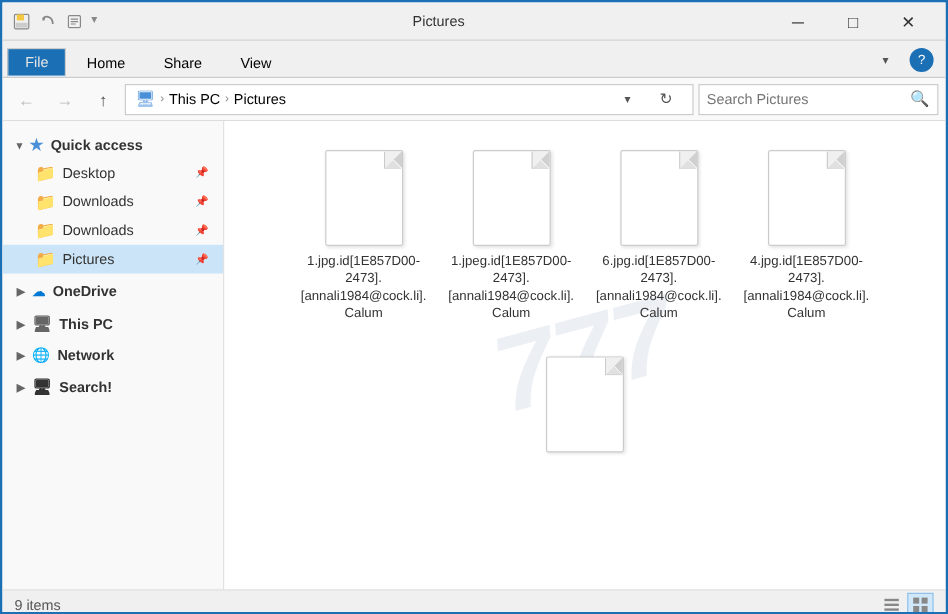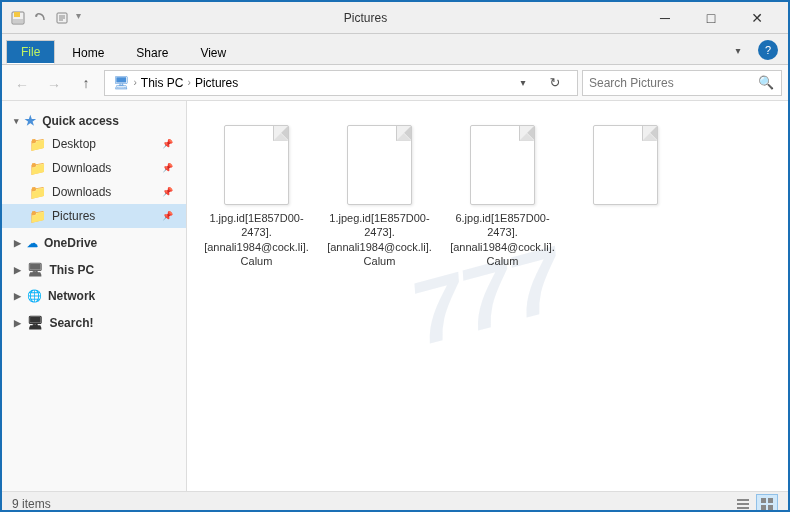--- a/index.html
+++ b/index.html
@@ -39,21 +39,21 @@
       font-size: 12px;
       cursor: pointer;
       border: 1px solid transparent;
       border-bottom: none;
       margin-right: 2px;
     }
     .ribbon-tab.active {
       background: #fff;
       border-color: #ccc;
       border-bottom: 1px solid #fff;
-      color: #bef264;
+      color: #e5e5e5;
       background: #1a6fb5;
     }
 
     
     .address-bar {
       background: #f9f9f9;
       height: 36px;
       display: flex;
       align-items: center;
       padding: 0 6px;
@@ -161,20 +161,21 @@
       transform: rotate(-15deg);
       user-select: none;
     }
     .files-grid {
       display: flex;
       flex-wrap: wrap;
       gap: 8px;
       padding: 4px;
       position: relative;
       z-index: 1;
+      justify-content: center;
     }
     .file-item {
       width: 115px;
       display: flex;
       flex-direction: column;
       align-items: center;
       padding: 8px 4px;
       cursor: pointer;
       border: 1px solid transparent;
       border-radius: 2px;
@@ -411,20 +412,29 @@
     <div class="file-name">1.jpeg.id[1E857D00-2473].[annali1984@cock.li].Calum</div>
   </div>
         <div class="file-item">
     <div class="file-icon-container">
       <div class="file-page">
         <div class="file-page-fold"></div>
         <div class="file-page-fold2"></div>
       </div>
     </div>
     <div class="file-name">6.jpg.id[1E857D00-2473].[annali1984@cock.li].Calum</div>
+  </div>
+        <div class="file-item">
+    <div class="file-icon-container">
+      <div class="file-page">
+        <div class="file-page-fold"></div>
+        <div class="file-page-fold2"></div>
+      </div>
+    </div>
+    <div class="file-name">4.jpg.id[1E857D00-2473].[annali1984@cock.li].Calum</div>
   </div>
         <div class="file-item">
     <div class="file-icon-container">
       <div class="file-page">
         <div class="file-page-fold"></div>
         <div class="file-page-fold2"></div>
       </div>
     </div>
   </div>
       </div>

